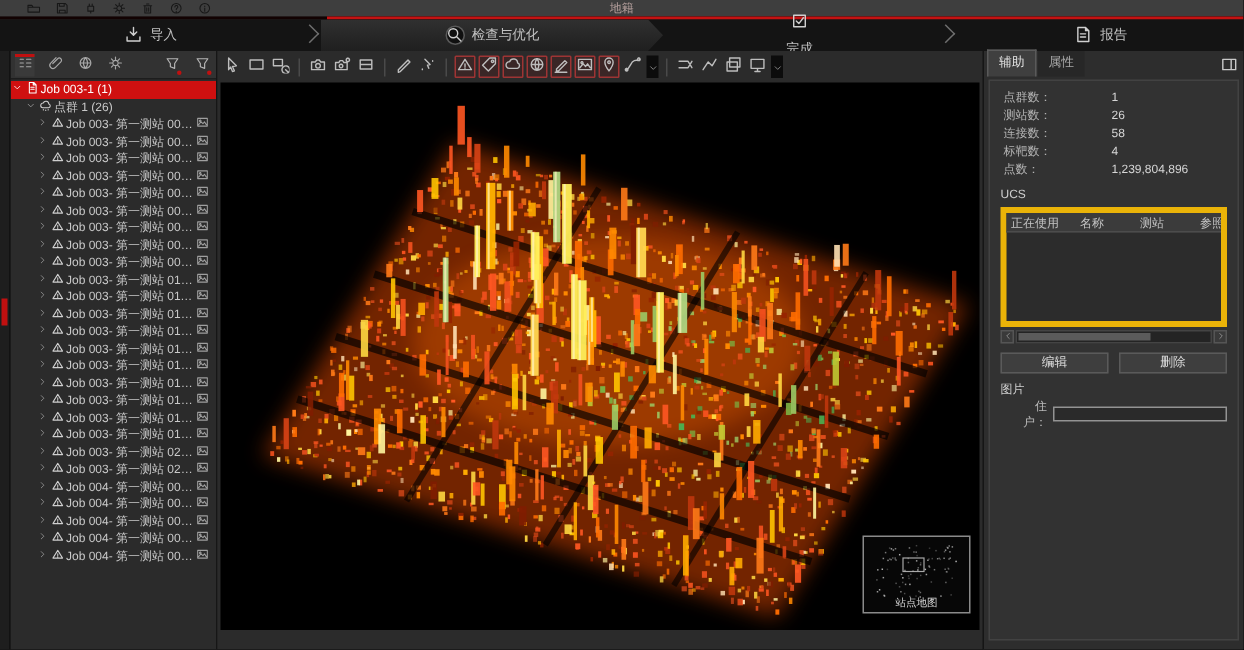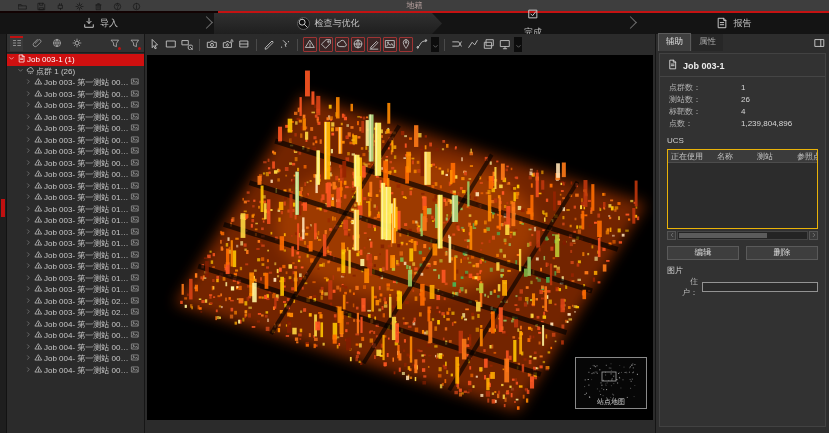--- a/index.html
+++ b/index.html
@@ -93,21 +93,21 @@
   .rp-head svg { width:11px; height:11px; stroke:#e0e0e0; }
   .rp-head .rp-title { font-size:9px; font-weight:bold; color:#ececec; }
 
   .kv-rows { padding:4px 9px 2px 9px; }
   .kv-row { display:flex; height:12px; align-items:center; }
   .kv-row .k { width:72px; color:#b4b4b4; }
   .kv-row .v { color:#d6d6d6; }
 
   .sec-label { padding:5px 7px 3px 7px; color:#cfcfcf; }
 
-  .ucs-table { margin:1px 7px 0 7px; border:1px solid #eab308; height:80px; display:flex; flex-direction:column; background:#2c2c2c; }
+  .ucs-table { margin:1px 7px 0 7px; border:4px solid #eab308; height:80px; display:flex; flex-direction:column; background:#2c2c2c; }
   .ucs-thead { height:13px; display:flex; background:#3b3b3b; border-bottom:1px solid #4c4c4c; align-items:center; }
   .ucs-th { padding:0 3px; color:#c4c4c4; overflow:hidden; white-space:nowrap; }
   .ucs-th:nth-child(1){ width:46px; } .ucs-th:nth-child(2){ width:40px; }
   .ucs-th:nth-child(3){ width:40px; } .ucs-th:nth-child(4){ flex:1; }
   .ucs-body { flex:1; }
 
   .hscroll { margin:2px 7px 0 7px; height:9px; display:flex; align-items:center; gap:1px; }
   .hs-btn { width:9px; height:9px; background:#3a3a3a; border:1px solid #555; display:flex; align-items:center; justify-content:center; cursor:pointer; }
   .hs-btn svg { width:6px; height:6px; stroke:#aaa; }
   .hs-track { flex:1; height:9px; background:#242424; border:1px solid #444; position:relative; cursor:pointer; }
@@ -2721,37 +2721,35 @@
           <div class="rp-tab">属性</div>
           <div class="spacer"></div>
           <div class="rp-panelbtn">
             <span><svg viewBox="0 0 14 14" fill="none" stroke-width="1.1" stroke-linecap="round" stroke-linejoin="round">
                 <path d="M2 3h10v8H2zM8.5 3v8"></path>
               </svg></span>
           </div>
         </div>
 
       <div class="rp-box">
-        <div class="rp-head">
-          <span id="rp-head-icon"><span><svg viewBox="0 0 14 14" fill="none" stroke-width="1.1" stroke-linecap="round" stroke-linejoin="round">
-                  <path d="M4 1.5h4.5L11 4v8.5H4zM8 1.5V4h3M5.5 6.5h3.5M5.5 8.5h3.5"></path>
-                </svg></span></span>
-          <span class="rp-title">Job 003-1</span>
-        </div>
 
         <div class="kv-rows" id="kv-rows">
             <div class="kv-row">
               <span class="k">点群数：</span>
               <span class="v">1</span>
             </div>
             <div class="kv-row">
               <span class="k">测站数：</span>
               <span class="v">26</span>
             </div>
             <div class="kv-row">
+              <span class="k">连接数：</span>
+              <span class="v">58</span>
+            </div>
+            <div class="kv-row">
               <span class="k">标靶数：</span>
               <span class="v">4</span>
             </div>
             <div class="kv-row">
               <span class="k">点数：</span>
               <span class="v">1,239,804,896</span>
             </div>
           </div>
 
         <div class="sec-label">UCS</div>

